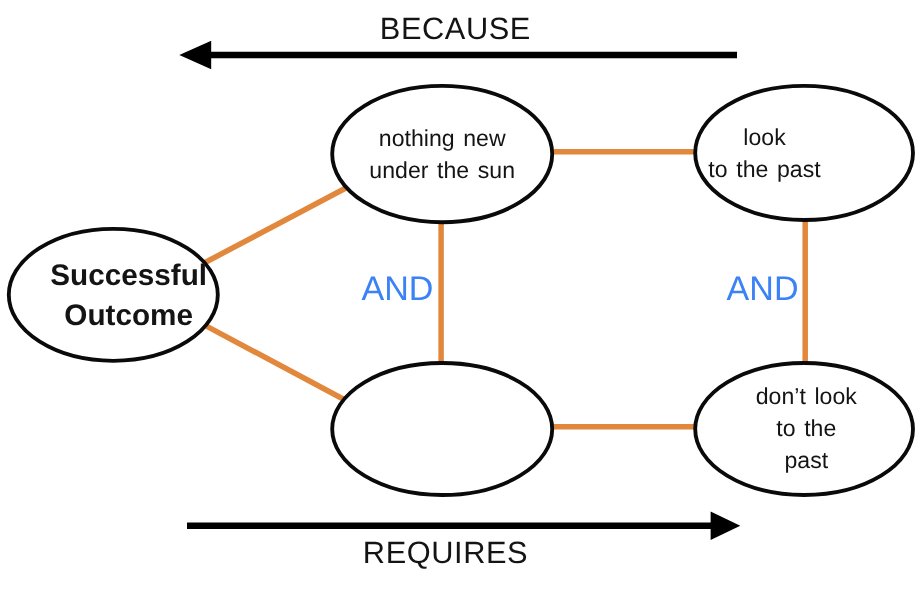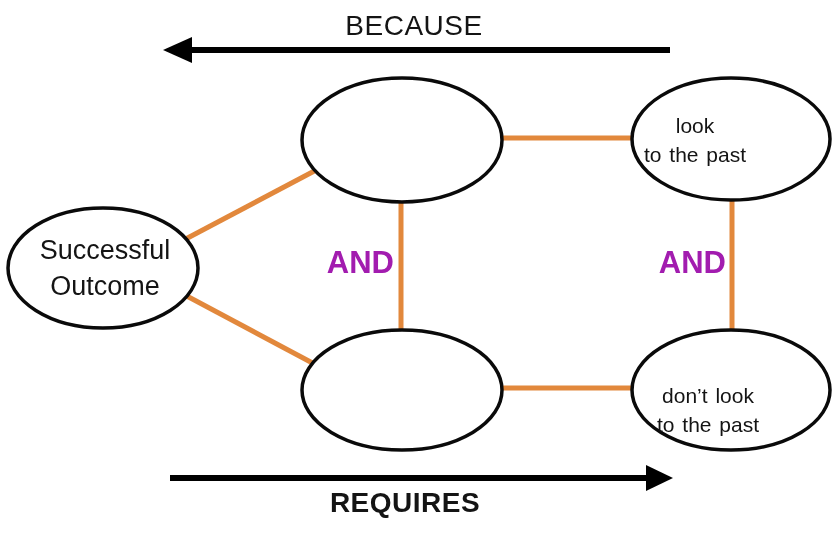--- a/index.html
+++ b/index.html
@@ -54,22 +54,21 @@
     transform: translate(-100%, -50%);
     white-space: nowrap;
   }
   .arrow-caption {
     font-size: 28px;
     letter-spacing: 0.5px;
     color: #141414;
   }
   .and-caption {
     font-size: 31px;
-    color: #a21caf;
-    font-weight: bold;
+    color: #3b82f6;
   }
   .node-text {
     font-size: 21px;
     line-height: 29px;
     word-spacing: 2px;
     color: #141414;
   }
   .node-text.big {
     font-size: 27px;
     line-height: 36px;
@@ -98,30 +97,32 @@
 
     <line class="arrow-line" x1="188" y1="50" x2="670" y2="50"></line>
     <polygon class="arrow-head" points="163,50 192,37 192,63"></polygon>
 
     <line class="arrow-line" x1="170" y1="478" x2="650" y2="478"></line>
     <polygon class="arrow-head" points="673,478 646,465 646,491"></polygon>
   </svg>
 
   <div class="label centered arrow-caption" style="left:414px; top:26px;">BECAUSE</div>
 
-  <div class="label centered arrow-caption" style="left:405px; top:503px;font-weight:bold;">REQUIRES</div>
+  <div class="label centered arrow-caption" style="left:405px; top:503px;">REQUIRES</div>
 
   <div class="label right-anchored and-caption" style="left:394px; top:263px;">AND</div>
 
   <div class="label right-anchored and-caption" style="left:726px; top:263px;">AND</div>
 
-  <div class="label centered node-text big" style="left:105px; top:268px;">Successful
+  <div class="label centered node-text big" style="left:117px; top:268px;font-weight:bold;">Successful
 Outcome</div>
 
+  <div class="label centered node-text" style="left:402px; top:141px;">nothing new
+under the sun</div>
 
   <div class="label centered node-text" style="left:695px; top:140px;">look
 to the past</div>
 
 
-  <div class="label centered node-text" style="left:708px; top:390px;margin-top:20px;">don’t look
+  <div class="label centered node-text" style="left:733px; top:390px;">don’t look
 to the past</div>
 
 </div>
 
 </body></html>

